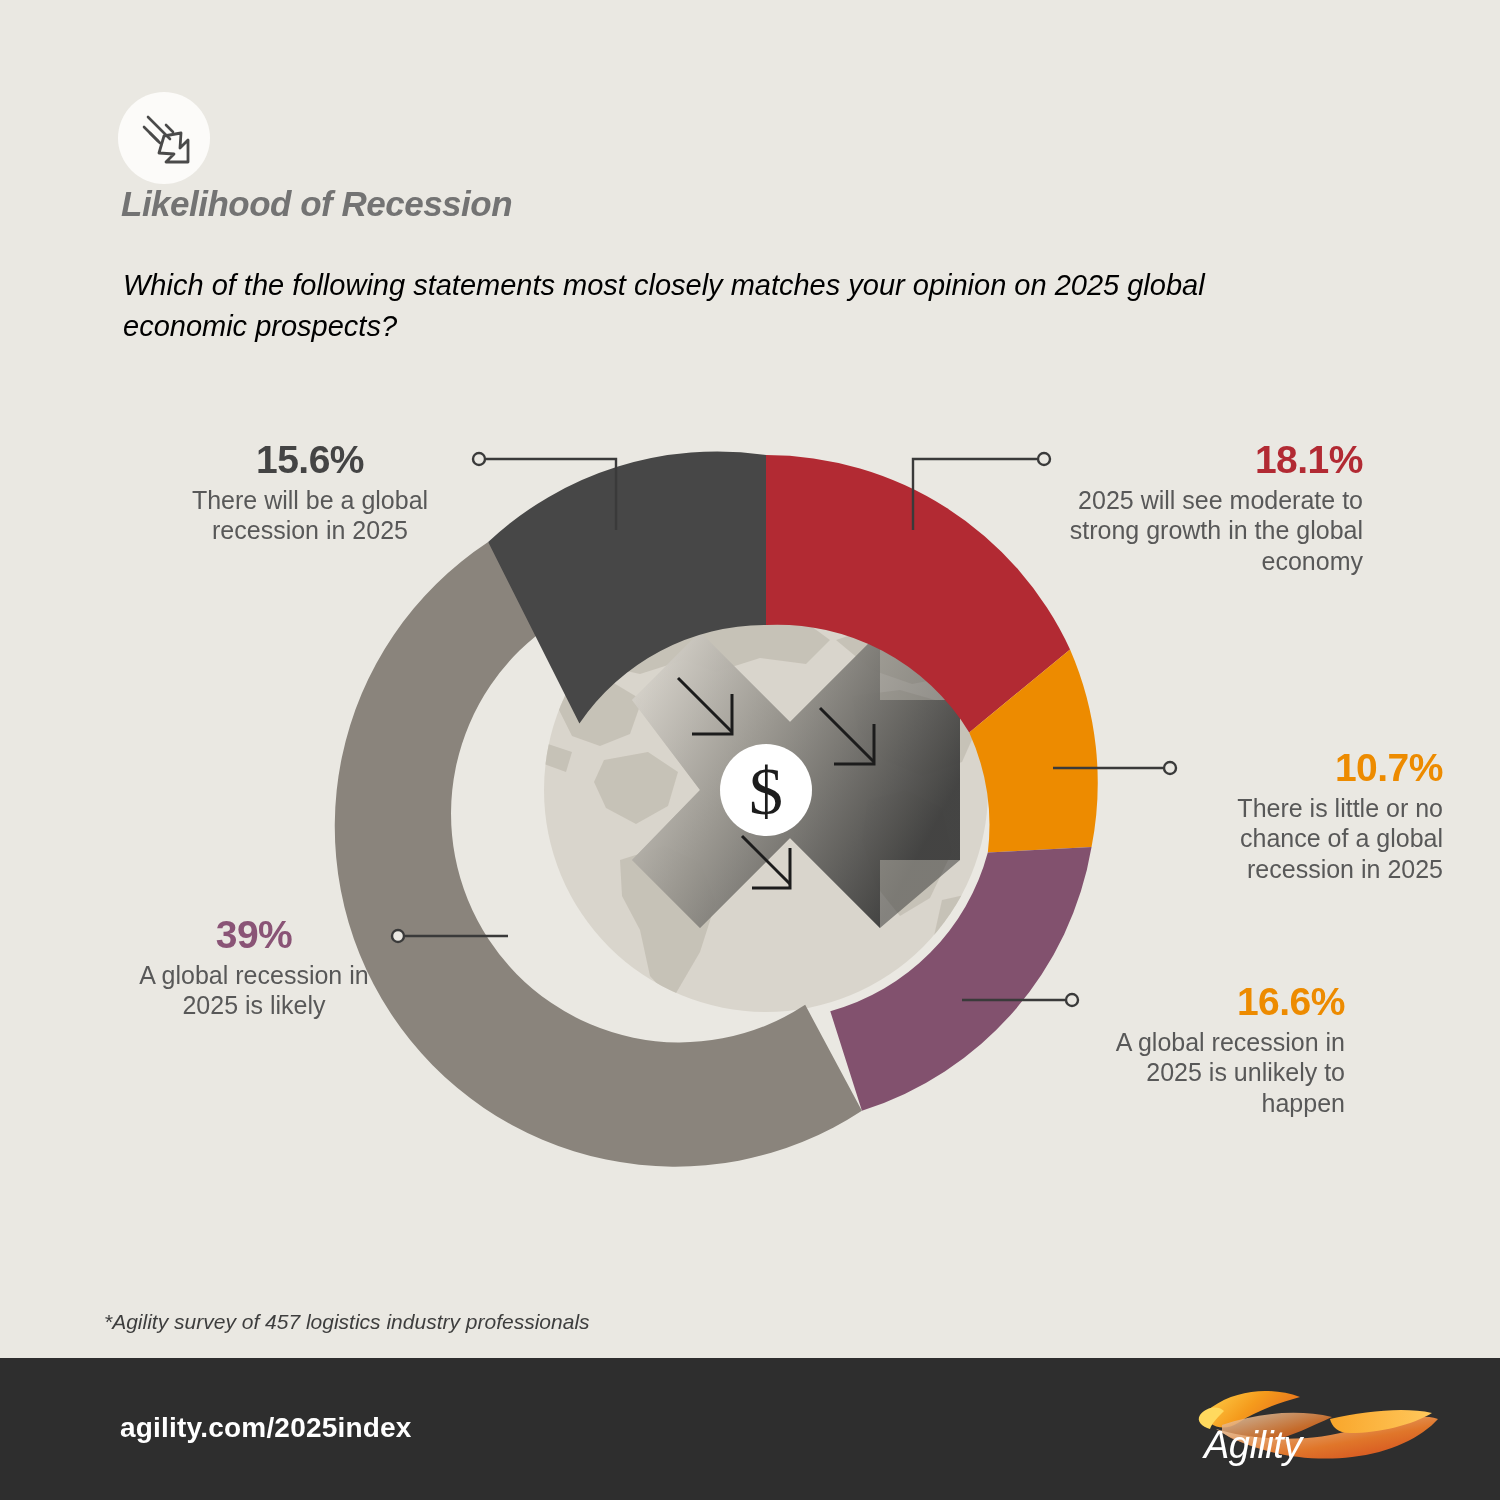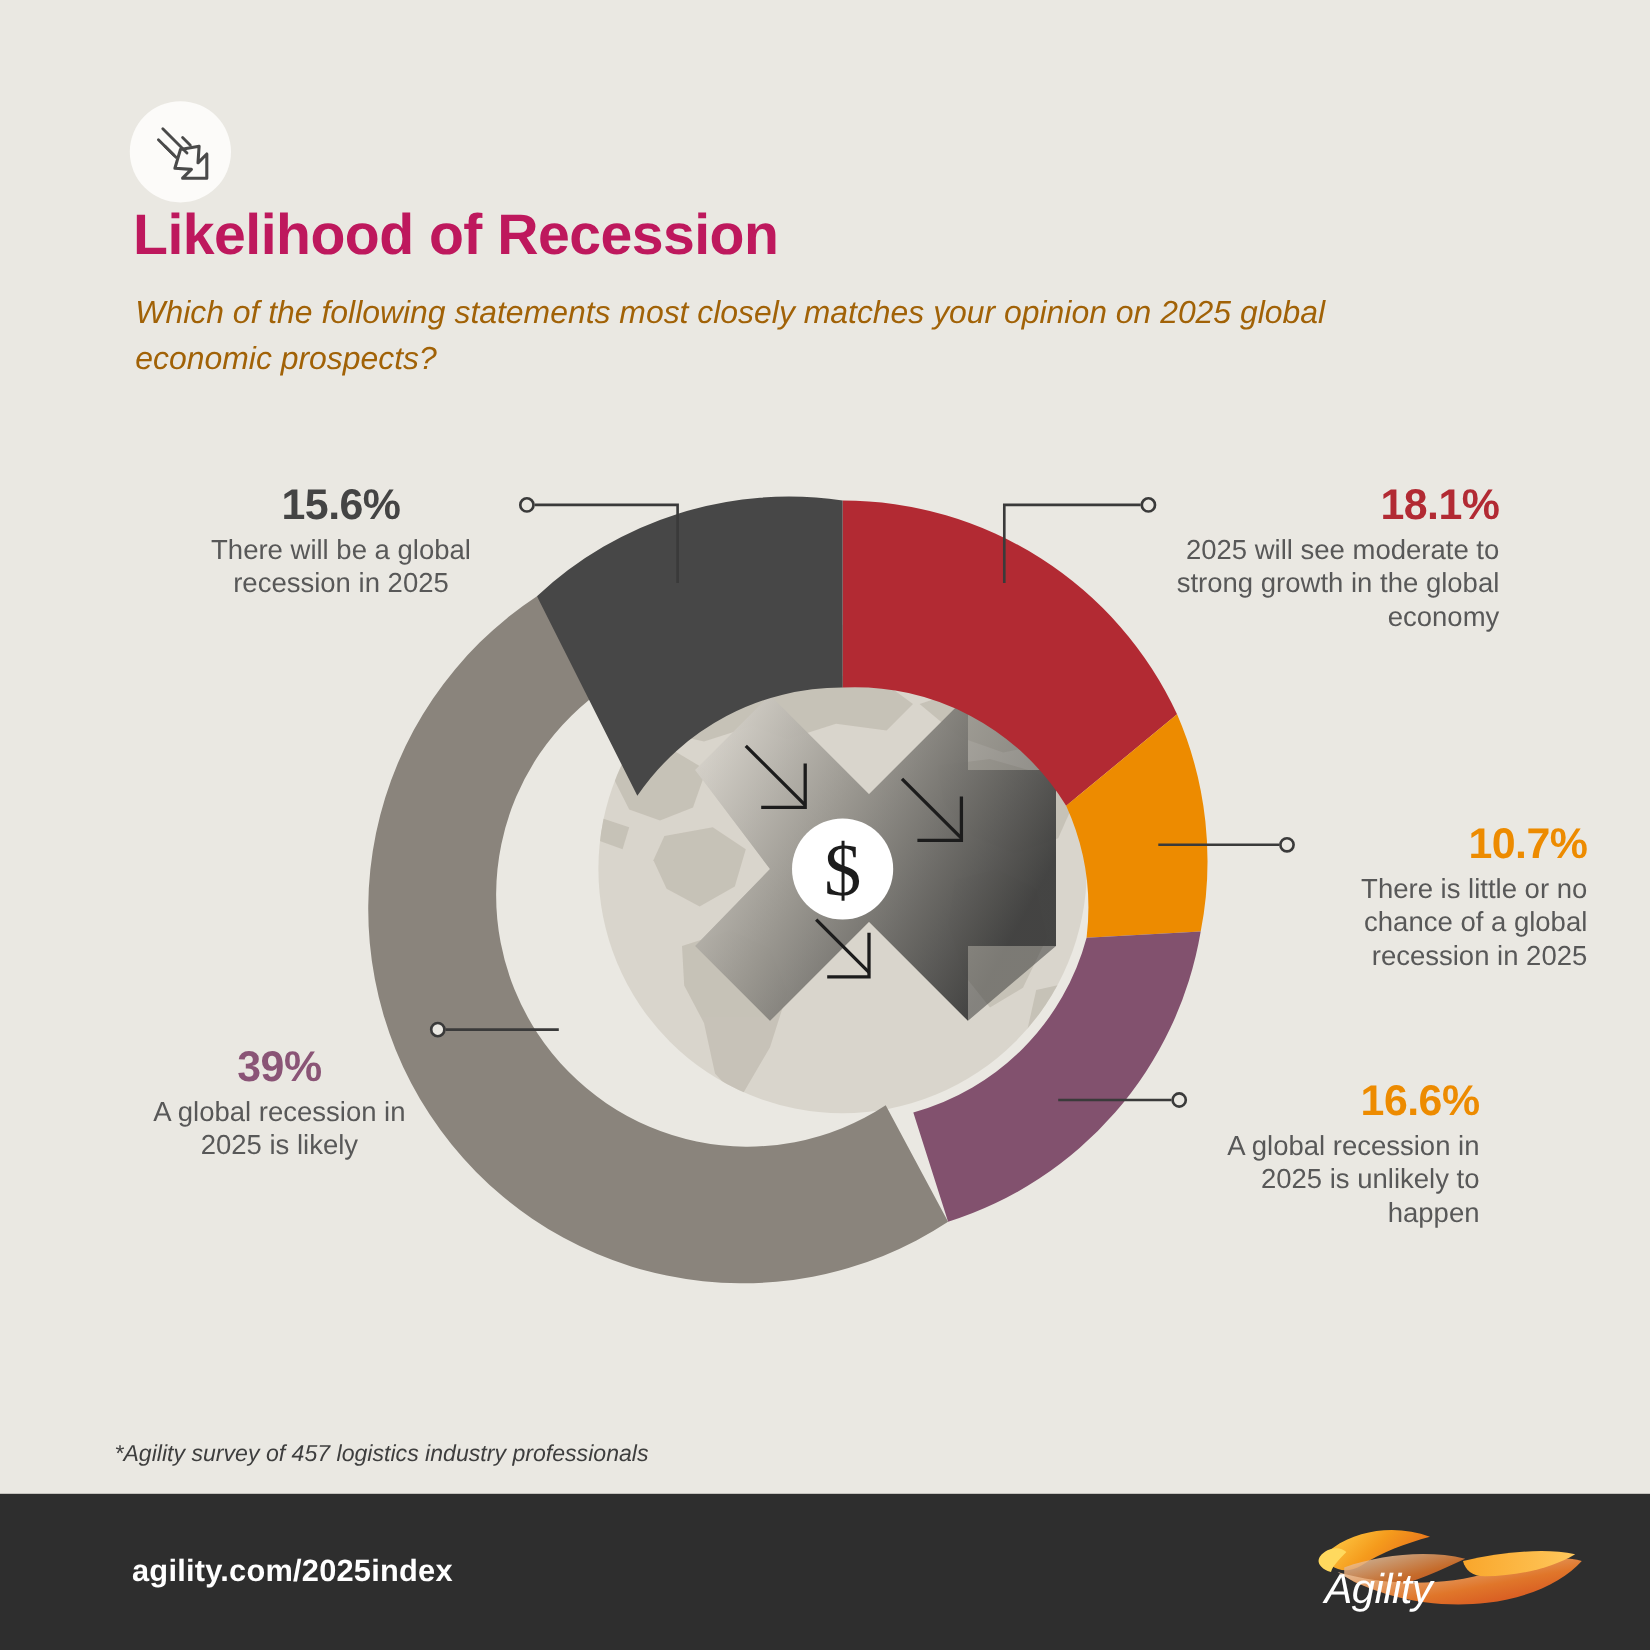--- a/index.html
+++ b/index.html
@@ -12,26 +12,26 @@
   .stage{position:absolute;inset:0;}
 
   
   .hdr-icon{
     position:absolute;left:118px;top:92px;width:92px;height:92px;
     border-radius:50%;background:#FCFBF9;
   }
   .hdr-icon svg{position:absolute;left:0;top:0;}
   .title{
     position:absolute;left:121px;top:184px;
-    font-size:52px;font-weight:bold;color:#be185d;
-    letter-spacing:-0.5px;white-space:nowrap;
+    font-size:35px;font-weight:bold;color:#737373;
+    letter-spacing:-0.5px;white-space:nowrap;font-style:italic;
   }
   .subtitle{
     position:absolute;left:123px;top:265px;width:1120px;
-    font-size:29px;font-style:italic;color:#a16207;
+    font-size:29px;font-style:italic;color:#000000;
     line-height:1.42;font-weight:300;
   }
 
   
   .chart-wrap{position:absolute;left:0;top:0;width:1500px;height:1500px;}
 
   
   .lbl{position:absolute;}
   .lbl .pct{
     font-size:39px;font-weight:bold;line-height:1.05;margin:0 0 4px 0;
@@ -40,21 +40,21 @@
   .lbl .desc{
     font-size:25px;color:#585858;line-height:1.22;font-weight:300;
   }
   .lbl.right{text-align:right;}
   .lbl.left{text-align:center;}
 
   #lbl-recession-will-be{left:150px;top:440px;width:320px;}
   #lbl-moderate-growth{left:1063px;top:440px;width:300px;}
   #lbl-little-no-chance{left:1183px;top:748px;width:260px;}
   #lbl-unlikely-happen{left:1095px;top:982px;width:250px;}
-  #lbl-recession-likely{left:120px;top:915px;width:268px;margin-top:36px;}
+  #lbl-recession-likely{left:120px;top:915px;width:268px;}
 
   
   .footnote{
     position:absolute;left:104px;top:1310px;
     font-size:21px;font-style:italic;color:#3E3E3E;font-weight:300;
   }
   .footer-bar{
     position:absolute;left:0;top:1358px;width:1500px;height:142px;
     background:#2E2E2E;
   }

